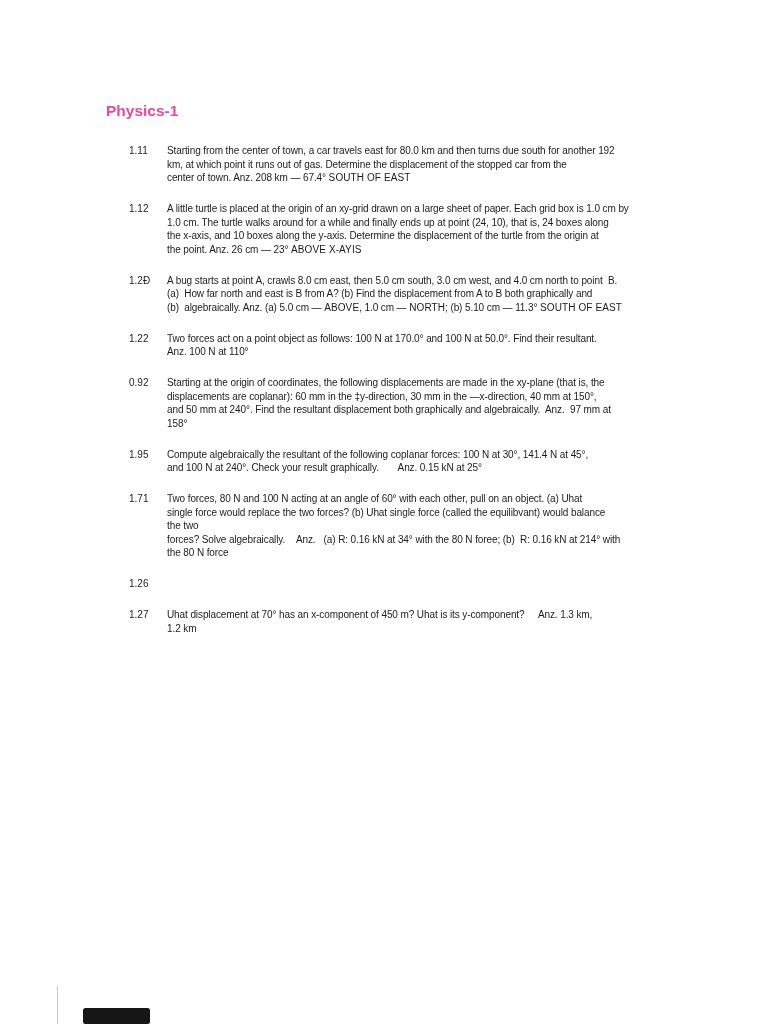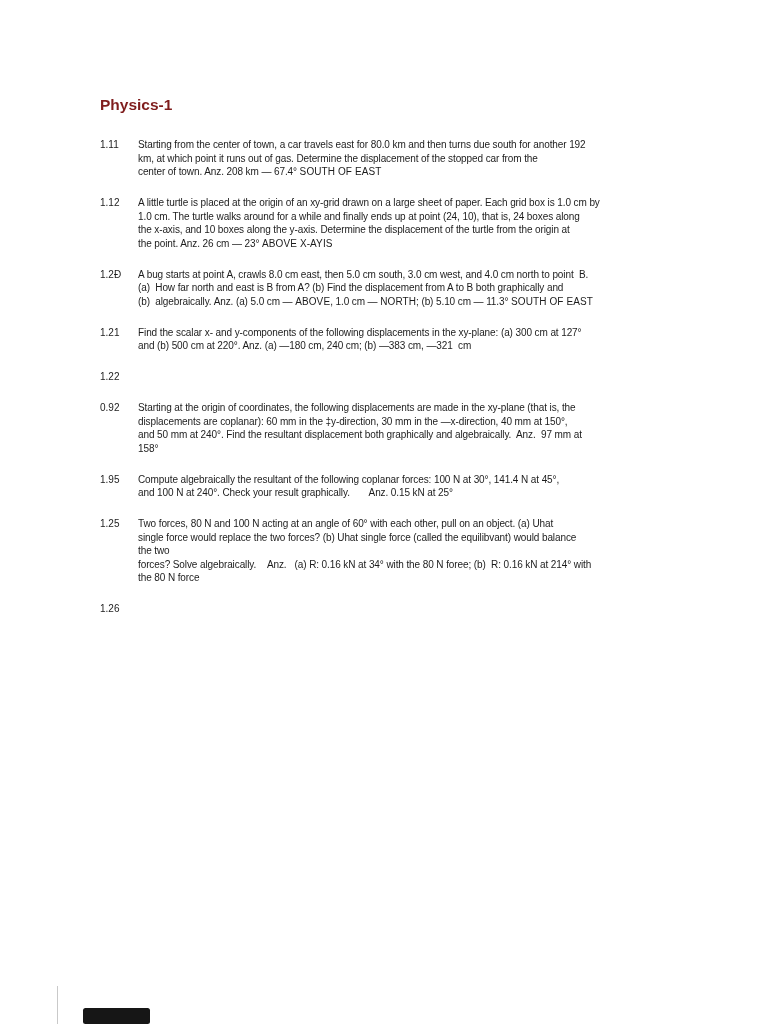--- a/index.html
+++ b/index.html
@@ -6,35 +6,36 @@
   body { background:#ffffff; }
   .page {
     position:relative;
     width:768px; height:1024px;
     background:#ffffff;
     overflow:hidden;
     font-family:"Liberation Sans", sans-serif;
     color:#1c1c1c;
   }
   .title {
-    margin:10px;
+    margin:16px;
     padding:86px 0 0 90px;
     font-size:15.5px;
     font-weight:bold;
-    color:#7f1d1d;
+    color:#ec4899;
     letter-spacing:0;
   }
   .problems {
     list-style:none;
     margin:24px 0 0 100px;
     padding:0;
   }
   .problem {
     display:flex;
     margin-bottom:17.5px;
+    margin-left:29px;
   }
   .num {
     flex:none;
     width:38px;
     font-size:10px;
     line-height:13.5px;
   }
   .body {
     width:552px;
     font-size:10px;
@@ -83,56 +84,58 @@
 the point. Anz. 26 cm — 23° </span><span class="sc">ABOVE  X-AYIS</span></div>
     </li>
 
     <li class="problem">
       <span class="num">1.2Ð</span>
       <div class="body"><span>A bug starts at point A, crawls 8.0 cm east, then 5.0 cm south, 3.0 cm west, and 4.0 cm north to point&nbsp; B.
 (a)&nbsp; How far north and east is B from A? (b) Find the displacement from A to B both graphically and
 (b)&nbsp; algebraically. Anz. (a) 5.0 cm — </span><span class="sc">ABOVE</span><span>, 1.0 cm — </span><span class="sc">NORTH</span><span>; (b) 5.10 cm — 11.3° </span><span class="sc">SOUTH OF EAST</span></div>
     </li>
 
-    <li class="problem">
-      <span class="num">1.21</span>
-      <div class="body"><span>Find the scalar x- and y-components of the following displacements in the xy-plane: (a) 300 cm at 127°
-and (b) 500 cm at 220°. Anz. (a) —180 cm, 240 cm; (b) —383 cm, —321&nbsp; cm</span></div>
-    </li>
 
     <li class="problem">
       <span class="num">1.22</span>
+      <div class="body"><span>Two forces act on a point object as follows: 100 N at 170.0° and 100 N at 50.0°. Find their resultant.
+Anz. 100 N at 110°</span></div>
     </li>
 
     <li class="problem">
       <span class="num">0.92</span>
       <div class="body"><span>Starting at the origin of coordinates, the following displacements are made in the xy-plane (that is, the
 displacements are coplanar): 60 mm in the ‡y-direction, 30 mm in the —x-direction, 40 mm at 150°,
 and 50 mm at 240°. Find the resultant displacement both graphically and algebraically.&nbsp; Anz.&nbsp; 97 mm at
 158°</span></div>
     </li>
 
     <li class="problem">
       <span class="num">1.95</span>
       <div class="body"><span>Compute algebraically the resultant of the following coplanar forces: 100 N at 30°, 141.4 N at 45°,
 and 100 N at 240°. Check your result graphically.&nbsp;&nbsp;&nbsp;&nbsp;&nbsp;&nbsp;&nbsp;Anz. 0.15 kN at 25°</span></div>
     </li>
 
     <li class="problem">
-      <span class="num">1.25</span>
+      <span class="num">1.71</span>
       <div class="body"><span>Two forces, 80 N and 100 N acting at an angle of 60° with each other, pull on an object. (a) Uhat
 single force would replace the two forces? (b) Uhat single force (called the equilibvant) would balance
 the two
 forces? Solve algebraically.&nbsp;&nbsp;&nbsp;&nbsp;Anz.&nbsp;&nbsp;&nbsp;(a) R: 0.16 kN at 34° with the 80 N foree; (b)&nbsp;&nbsp;R: 0.16 kN at 214° with
 the 80 N force</span></div>
     </li>
 
     <li class="problem">
       <span class="num">1.26</span>
     </li>
 
+    <li class="problem">
+      <span class="num">1.27</span>
+      <div class="body"><span>Uhat displacement at 70° has an x-component of 450 m? Uhat is its y-component?&nbsp;&nbsp;&nbsp;&nbsp;&nbsp;Anz. 1.3&nbsp;km,
+1.2 km</span></div>
+    </li>
 
   </ol>
 
   <div class="edge-line"></div>
   <div class="dark-bar"></div>
 
 </div>
 
 </body></html>

